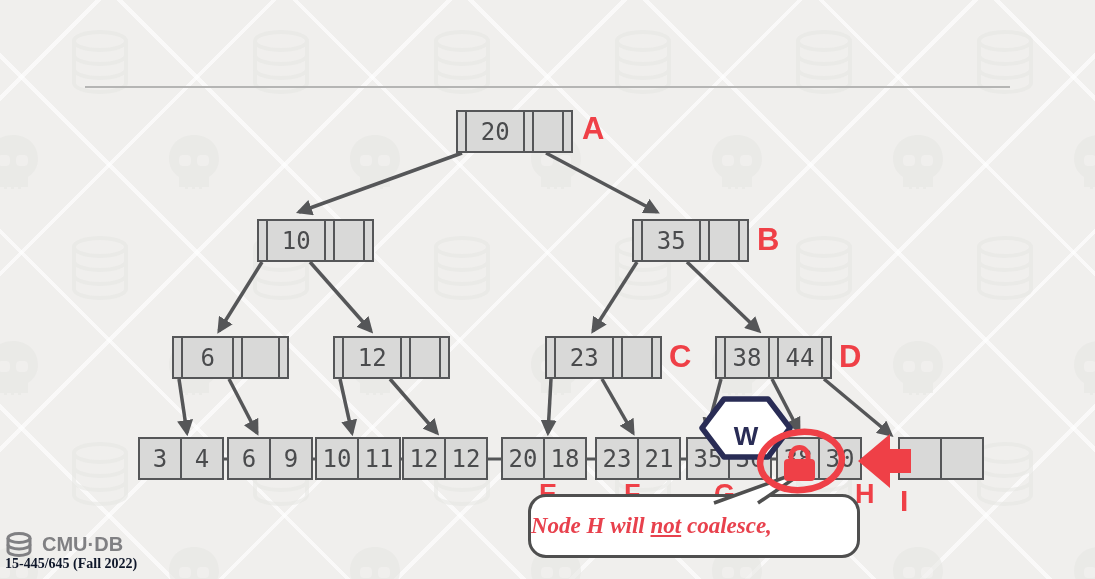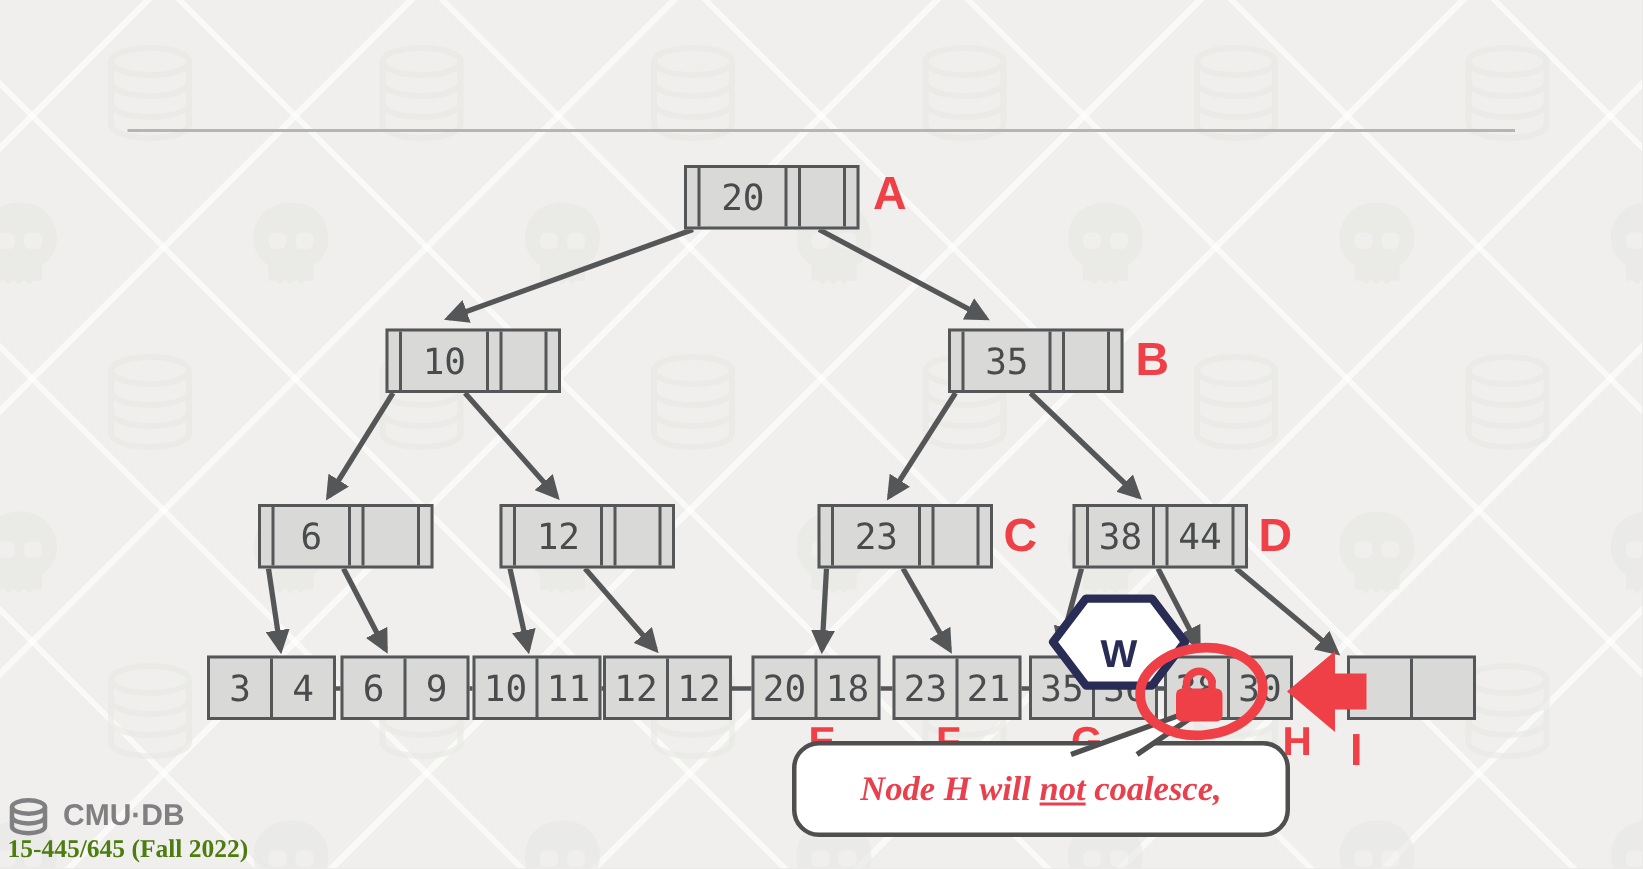--- a/index.html
+++ b/index.html
@@ -52,35 +52,35 @@
   .tag{
     position:absolute;z-index:2;color:#ef4047;font-weight:800;font-size:31px;
     line-height:1;
   }
 
   
   .bubble{
     position:absolute;left:528px;top:494px;width:332px;height:64px;z-index:5;
     background:#ffffff;border:3.5px solid #4f4f4f;border-radius:18px;
     box-sizing:border-box;display:flex;flex-direction:column;
-    align-items:center;justify-content:center;
+    justify-content:center;
   }
   .bubble .ln{
     font-family:"Liberation Serif",serif;font-style:italic;font-weight:700;
     font-size:23px;line-height:26px;color:#e8414d;white-space:nowrap;
   }
   .bubble .ul{text-decoration:underline;}
 
   .footer-brand{
     position:absolute;left:42px;top:533px;z-index:2;
     font-size:20px;font-weight:800;letter-spacing:0px;color:#808083;
   }
   .footer-course{
     position:absolute;left:5px;top:556px;z-index:2;
-    font-family:"Liberation Serif",serif;font-weight:700;font-size:17px;color:#4d7c0f;
+    font-family:"Liberation Serif",serif;font-weight:700;font-size:14px;color:#0f172a;
   }
 </style>
 </head>
 <body>
 
 <div class="stage">
 
   <svg class="wm" id="wm-layer" width="1095" height="579">
     <defs>
       <g id="wm-cyl" stroke="#e7e7e4" stroke-width="4" fill="none">

